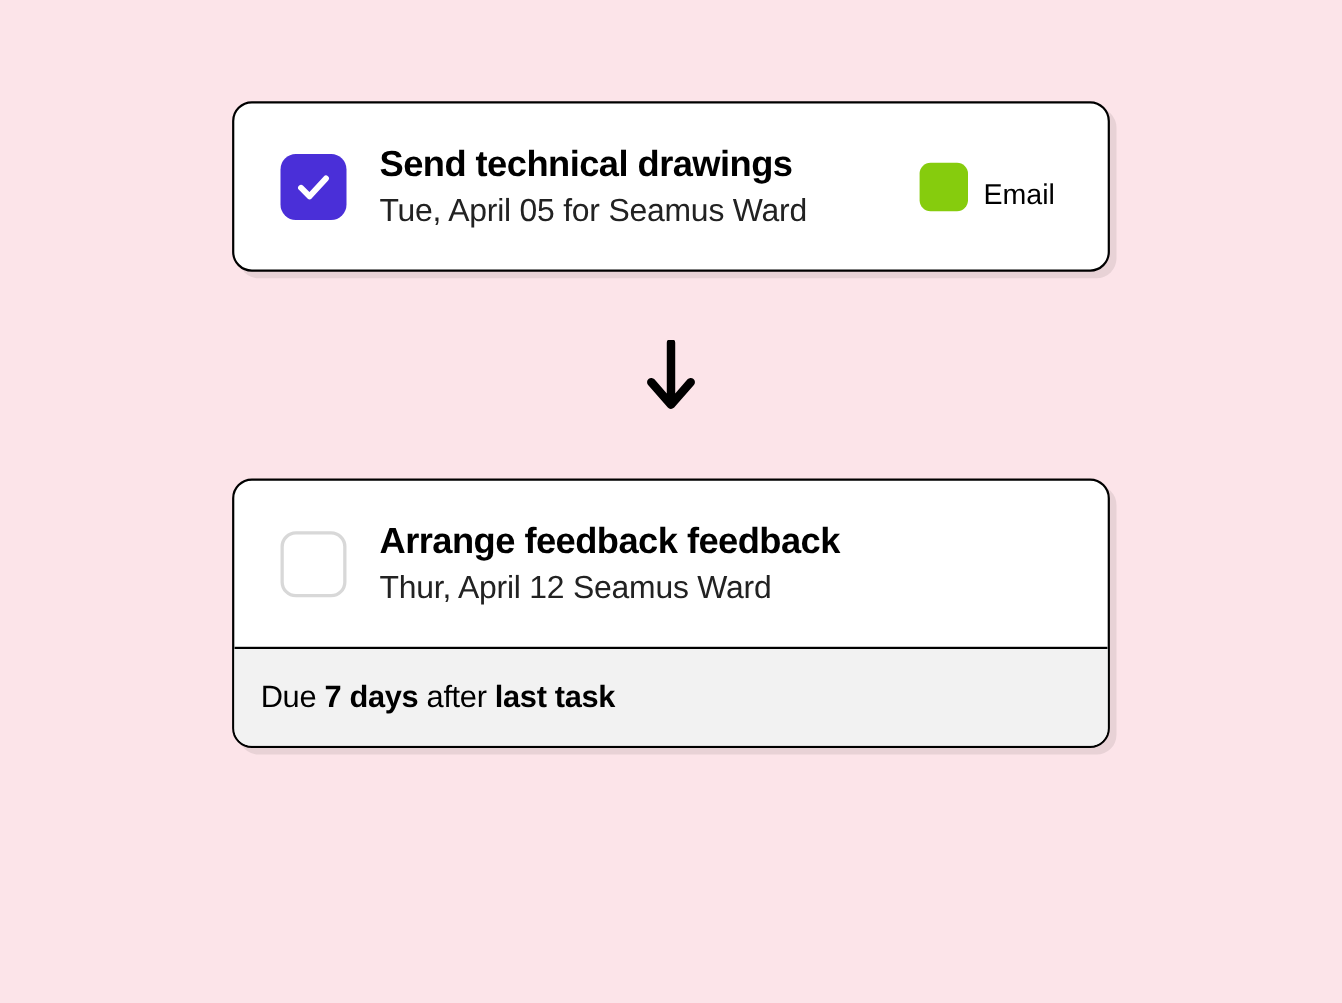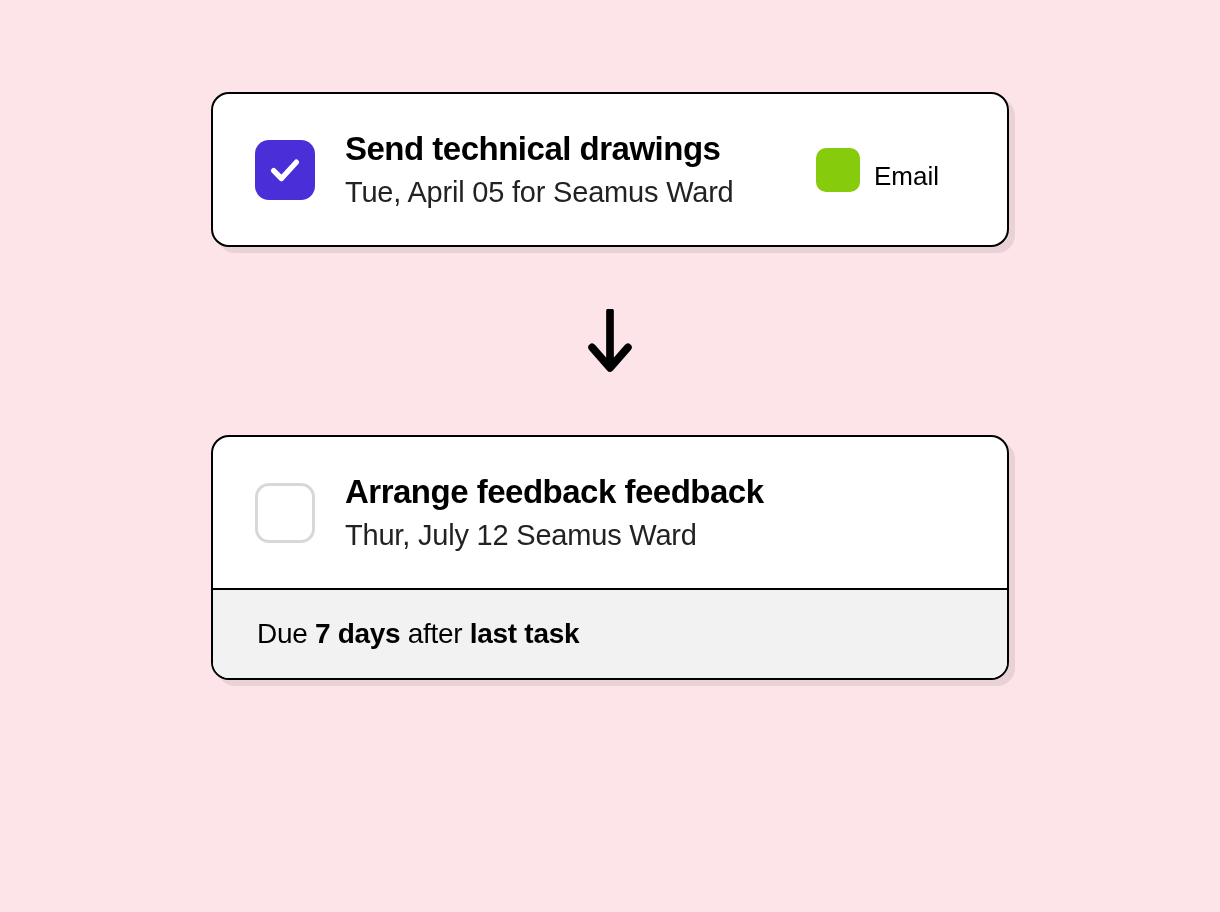--- a/index.html
+++ b/index.html
@@ -21,21 +21,21 @@
       width: 798px;
       background: #ffffff;
       border: 2px solid #000;
       border-radius: 18px;
       box-shadow: 6px 6px 0 rgba(0, 0, 0, 0.08);
       overflow: hidden;
     }
     .task-main {
       display: flex;
       align-items: center;
-      padding: 36px 68px 36px 42px;
+      padding: 36px 48px 36px 42px;
     }
     .checkbox {
       width: 60px;
       height: 60px;
       border-radius: 14px;
       flex-shrink: 0;
       display: flex;
       align-items: center;
       justify-content: center;
     }
@@ -85,21 +85,21 @@
       display: flex;
       justify-content: center;
     }
     .arrow-container svg {
       width: 52px;
       height: 64px;
     }
     .due-section {
       background: #f2f2f2;
       border-top: 2px solid #000;
-      padding: 28px 44px;
+      padding: 28px 24px;
       font-size: 28px;
       color: #000;
       letter-spacing: -0.3px;
     }
     .due-section .bold {
       font-weight: 700;
     }
   </style>
 </head>
 <body>
@@ -126,19 +126,19 @@
   <svg viewBox="0 0 40 50">
     <path d="M20 2 L20 44 M6 30 L20 46 L34 30" stroke="#000" stroke-width="6" fill="none" stroke-linecap="round" stroke-linejoin="round"></path>
   </svg>
 </div>
 
 <div class="task-card">
   <div class="task-main">
     <div class="checkbox unchecked"></div>
     <div class="task-text">
       <div class="task-title">Arrange feedback feedback</div>
-      <div class="task-subtitle">Thur, July 12 Seamus Ward</div>
+      <div class="task-subtitle">Thur, April 12 Seamus Ward</div>
     </div>
   </div>
   <div class="due-section">
     <span>Due </span><span class="bold">7 days</span><span> after </span><span class="bold">last task</span>
   </div>
 </div>
 
 </body></html>

